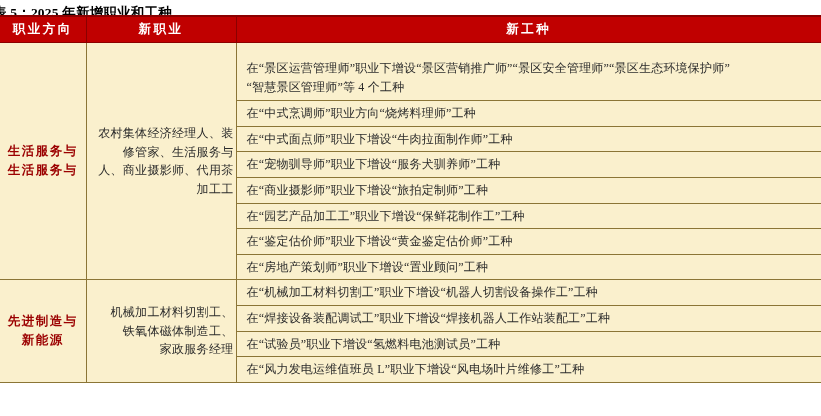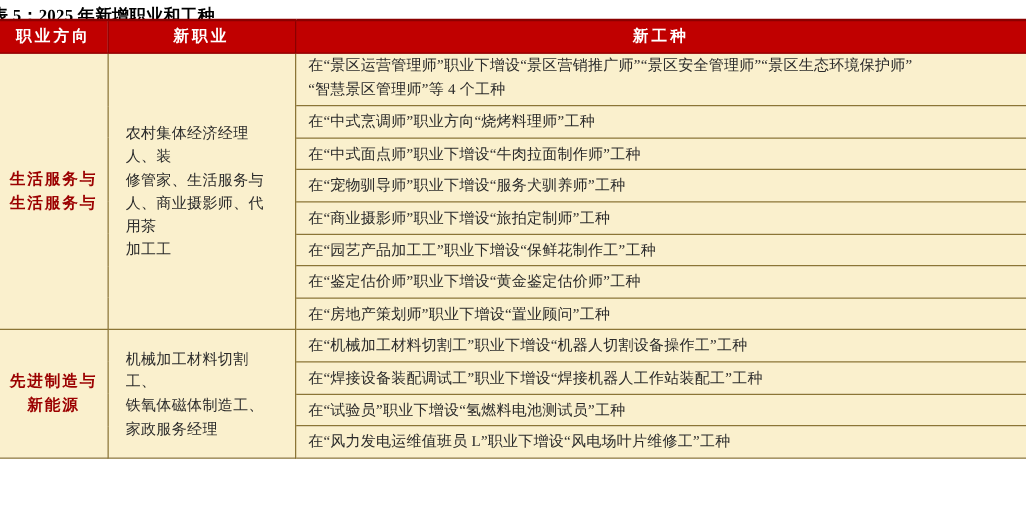--- a/index.html
+++ b/index.html
@@ -85,33 +85,33 @@
   .cell.dir {
     text-align: center;
     color: #9B0000;
     font-weight: bold;
     font-size: 12.5px;
     letter-spacing: 1.5px;
     border-left: none;
     padding: 14px 2px;
   }
   .cell.newjob {
-    text-align: left;
+    text-align: right;
     color: #2b2b2b;
-    padding: 4px 14px;
+    padding: 4px 2px;
     letter-spacing: 0.3px;
   }
   .cell.trade {
     text-align: left;
     color: #2b2b2b;
     padding: 3px 8px 3px 10px;
     border-right: none;
     letter-spacing: 0.2px;
   }
-  .row-tall .cell.trade { padding-top: 0; padding-bottom: 4px; }
+  .row-tall .cell.trade { padding-top: 16px; padding-bottom: 4px; }
 
   .sect-bottom td { border-bottom: 1px solid #8B7536; }
 
   .dir-line { display: block; }
   .nj-line  { display: block; }
 </style>
 </head>
 <body>
 
 <div id="page">

